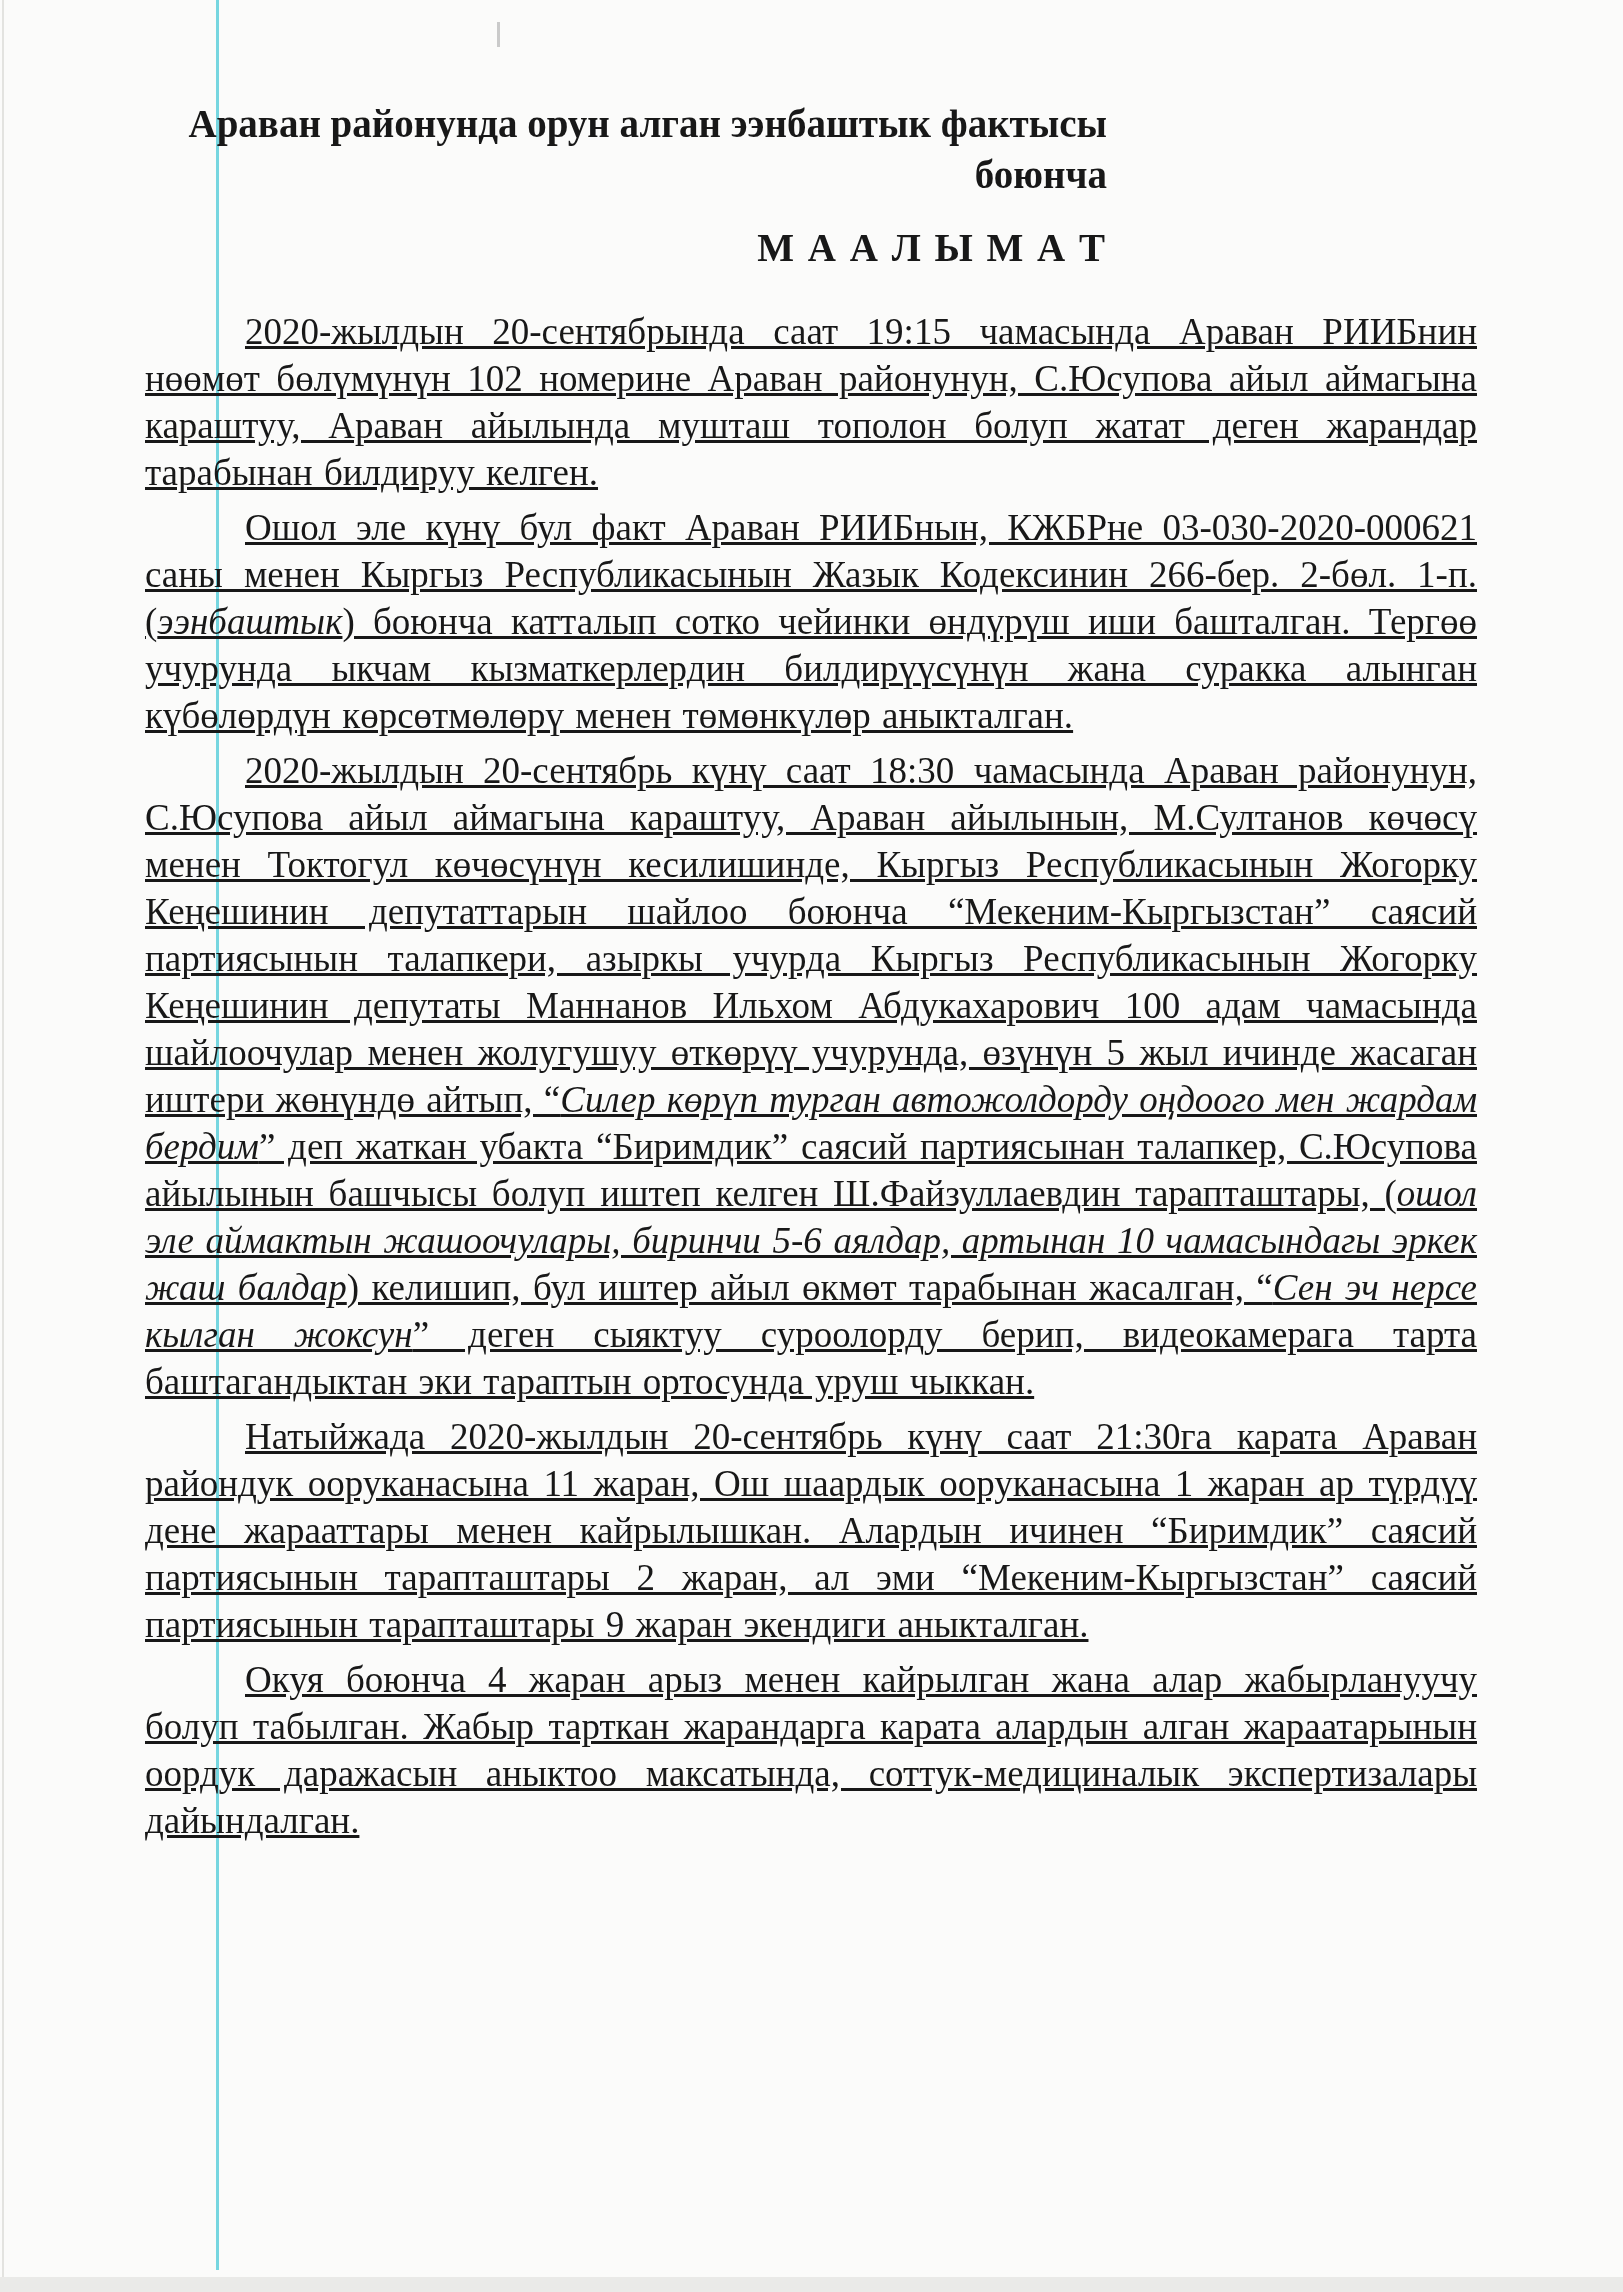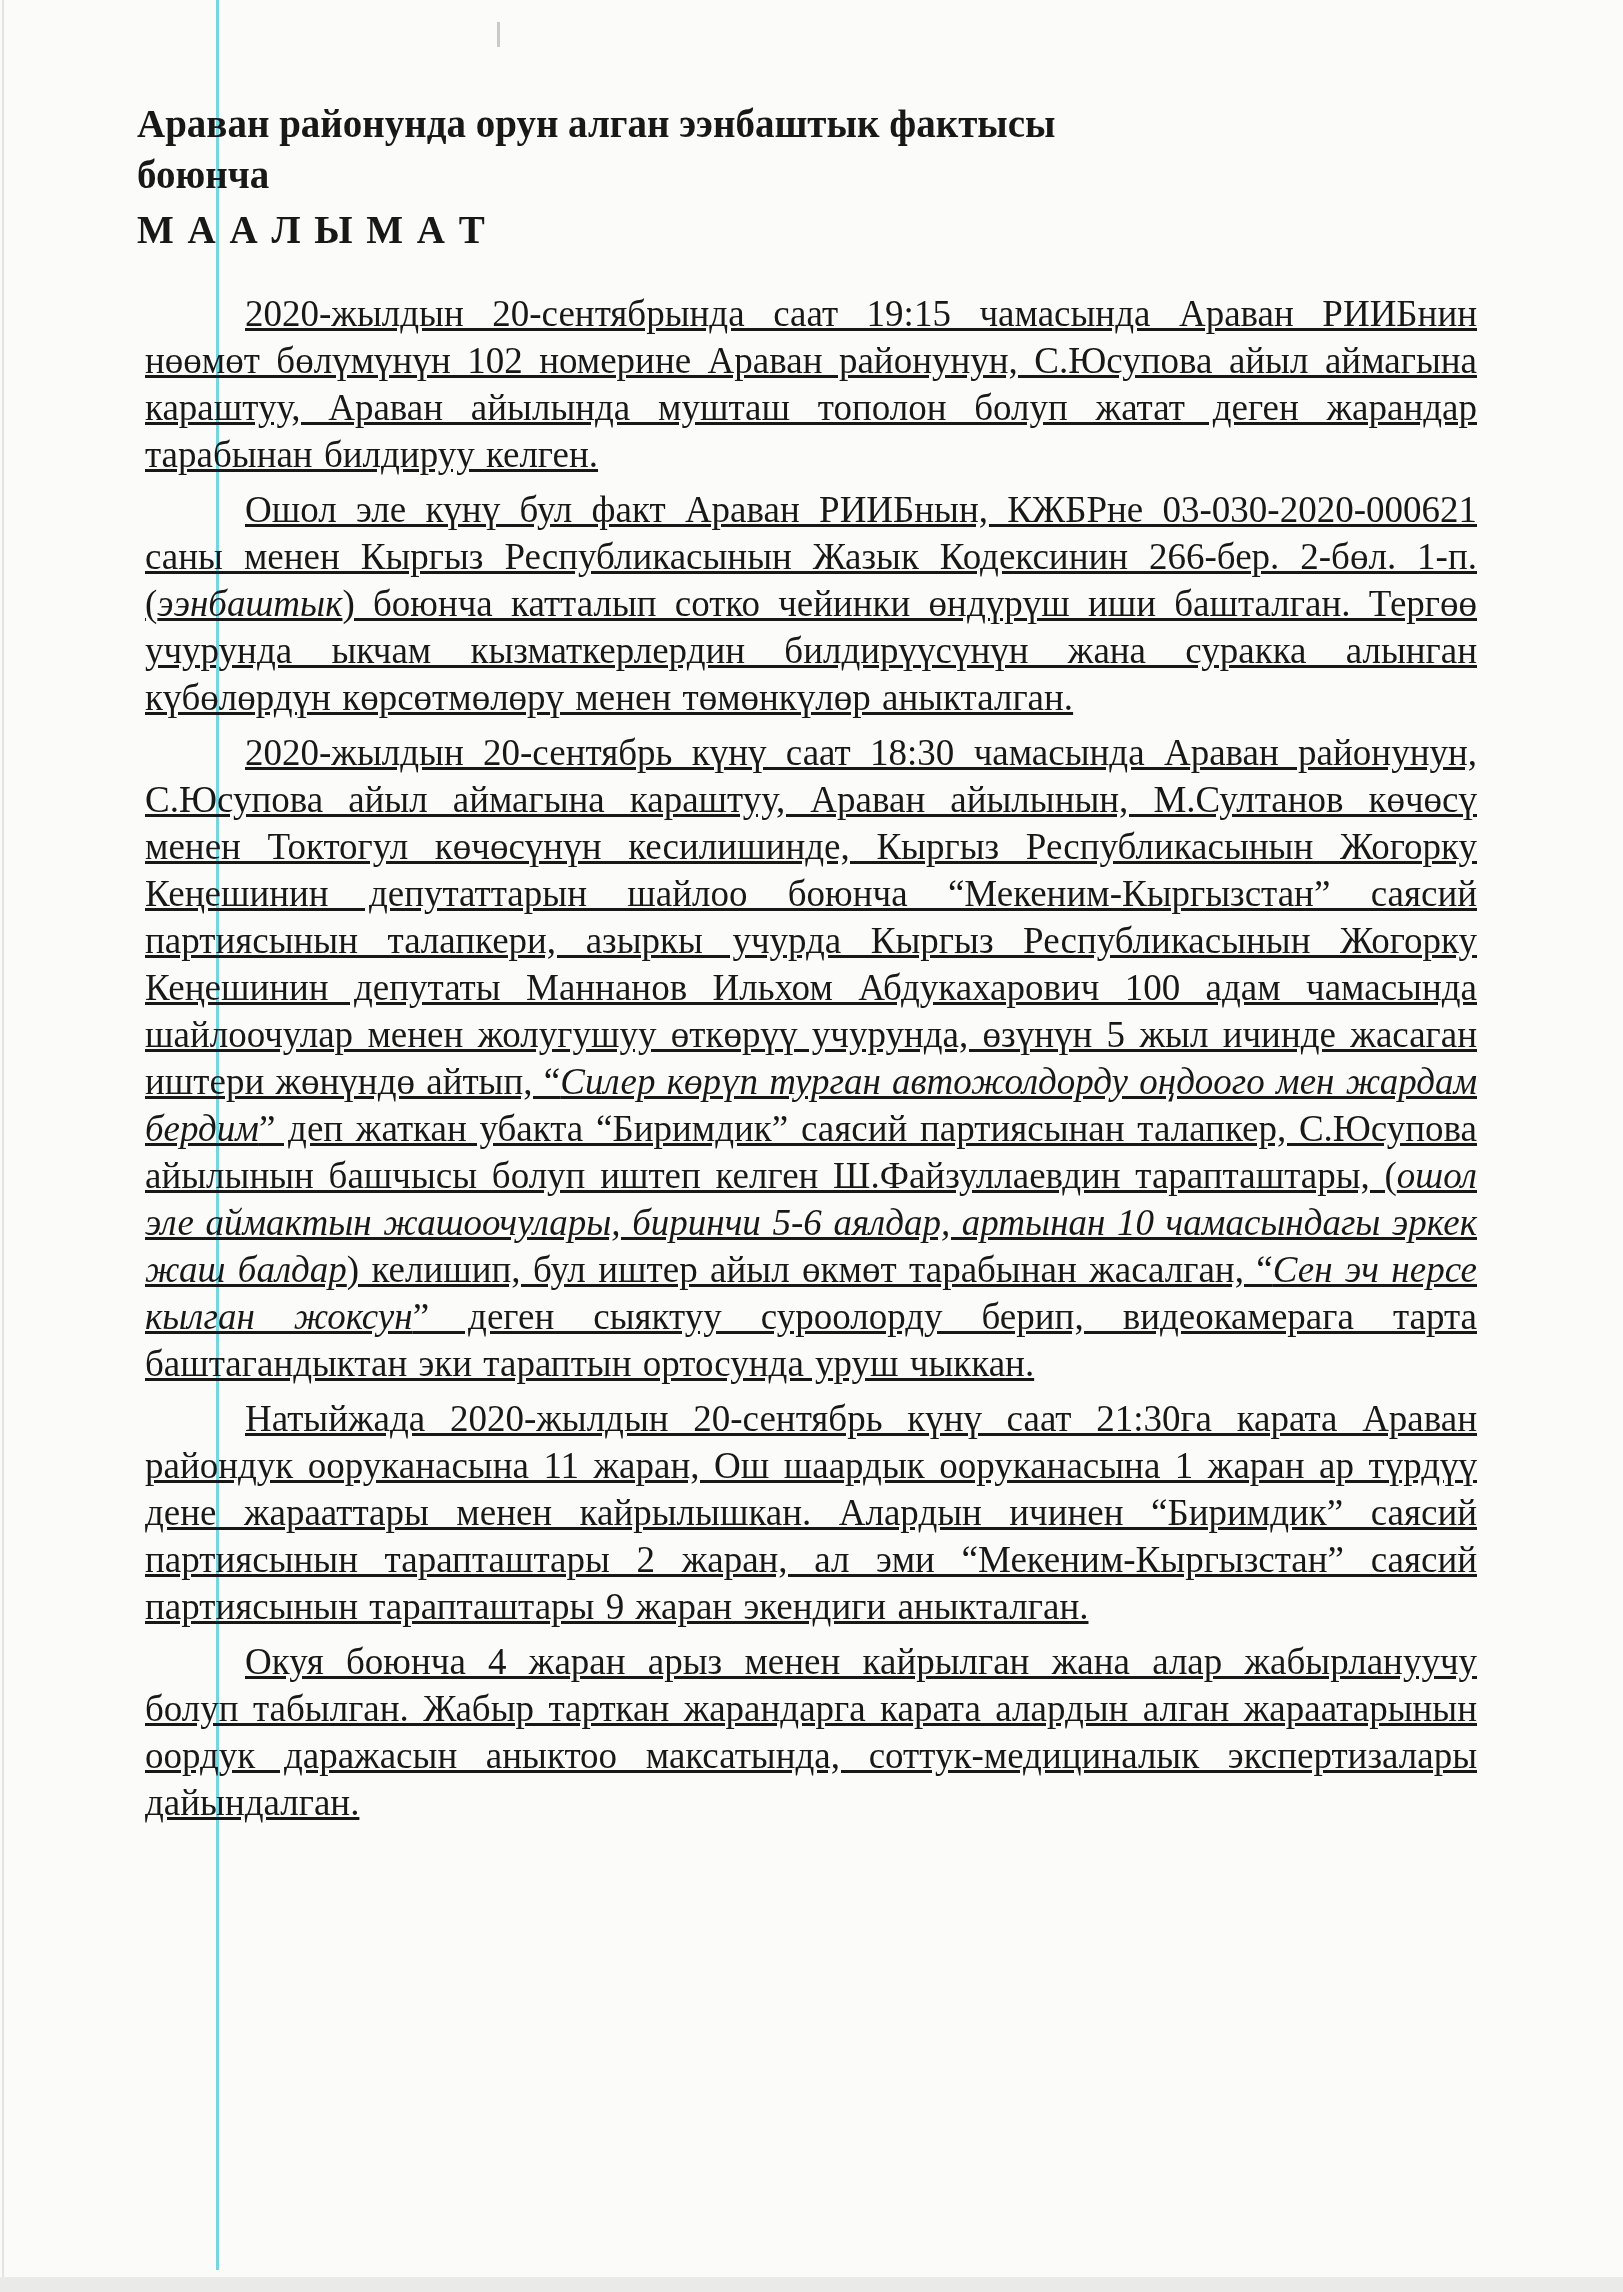--- a/index.html
+++ b/index.html
@@ -54,27 +54,27 @@
     background: #eaeae8;
     z-index: 1;
   }
   .content {
     position: relative;
     z-index: 2;
     padding: 98px 138px 0 137px;
   }
   .title-block {
     width: 970px;
-    text-align: left;
+    text-align: right;
     font-weight: bold;
     font-size: 39px;
     line-height: 51px;
   }
   .title-line2 {
-    margin-top: 4px;
+    margin-top: 22px;
     letter-spacing: 2px;
   }
   .doc-body {
     margin-top: 35px;
     width: 1348px;
     font-size: 37px;
     line-height: 47px;
     text-align: justify;
     word-spacing: 2px;
   }

